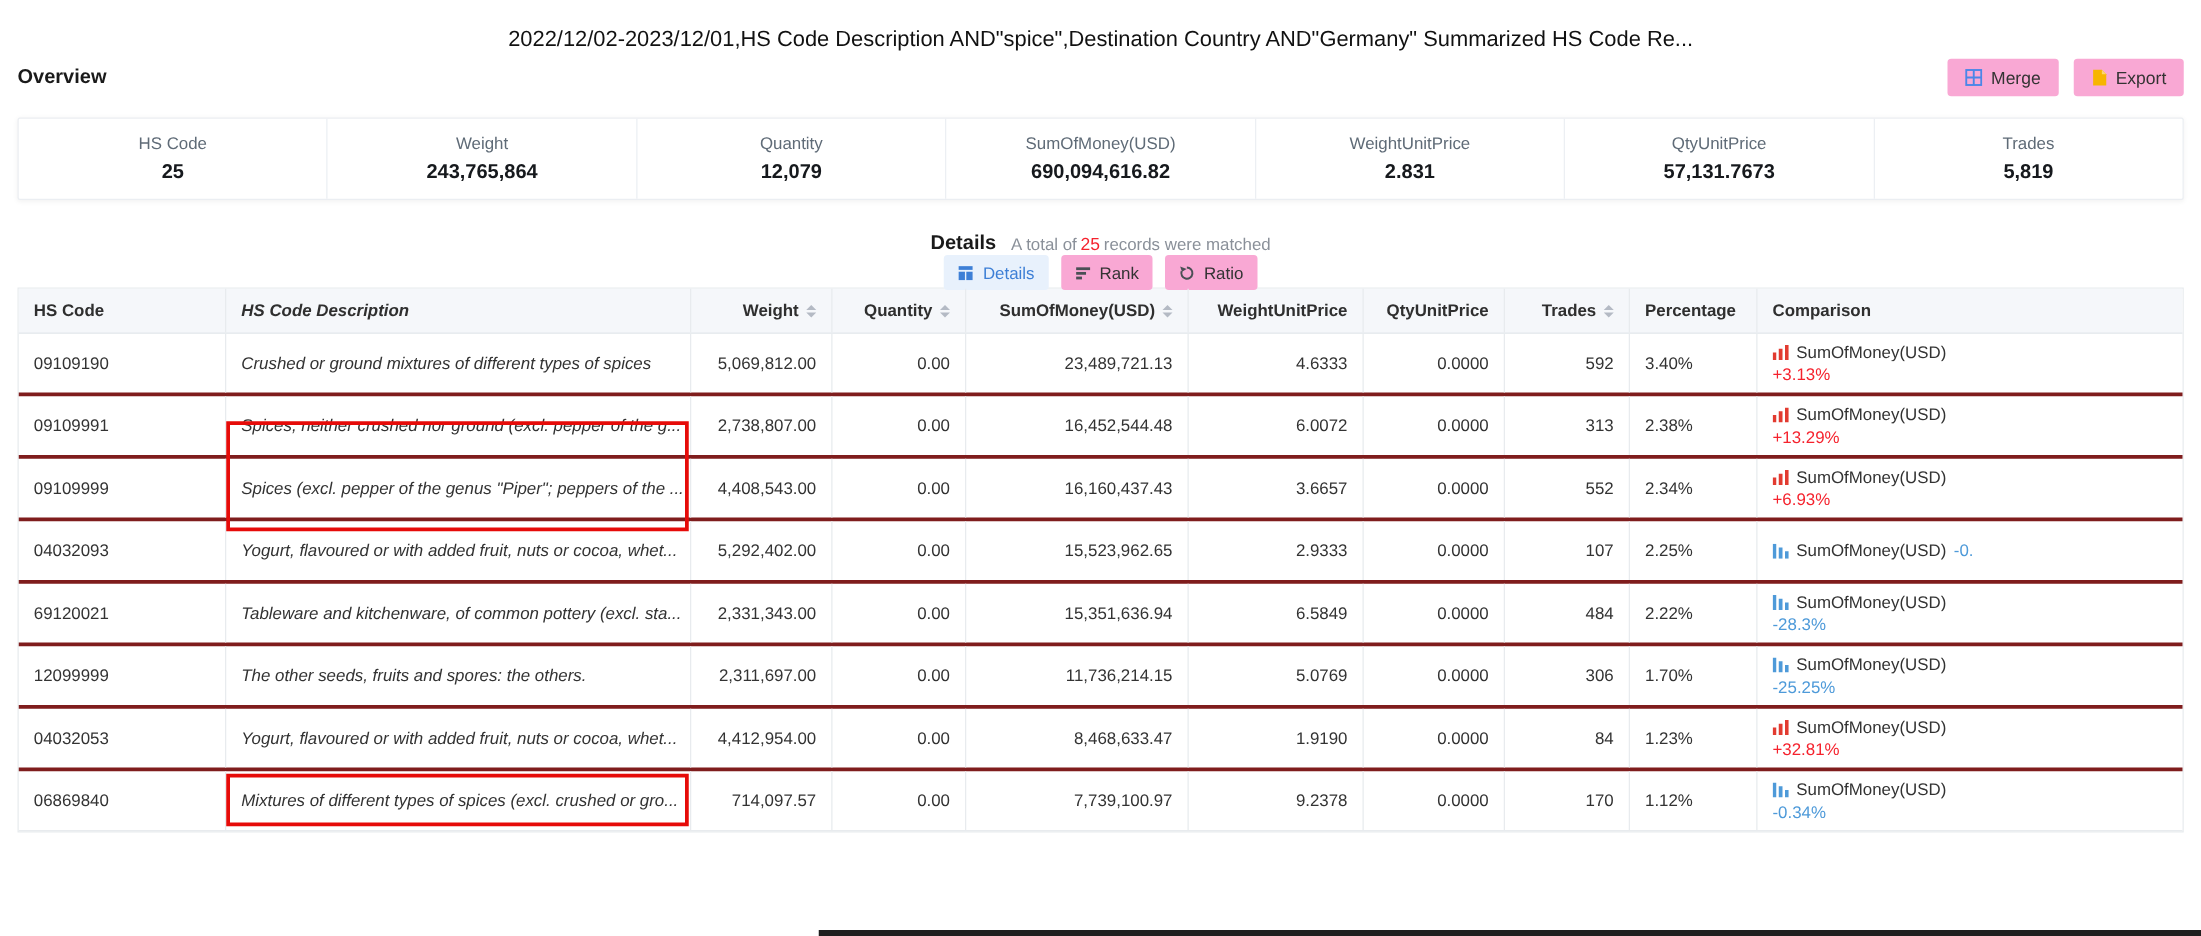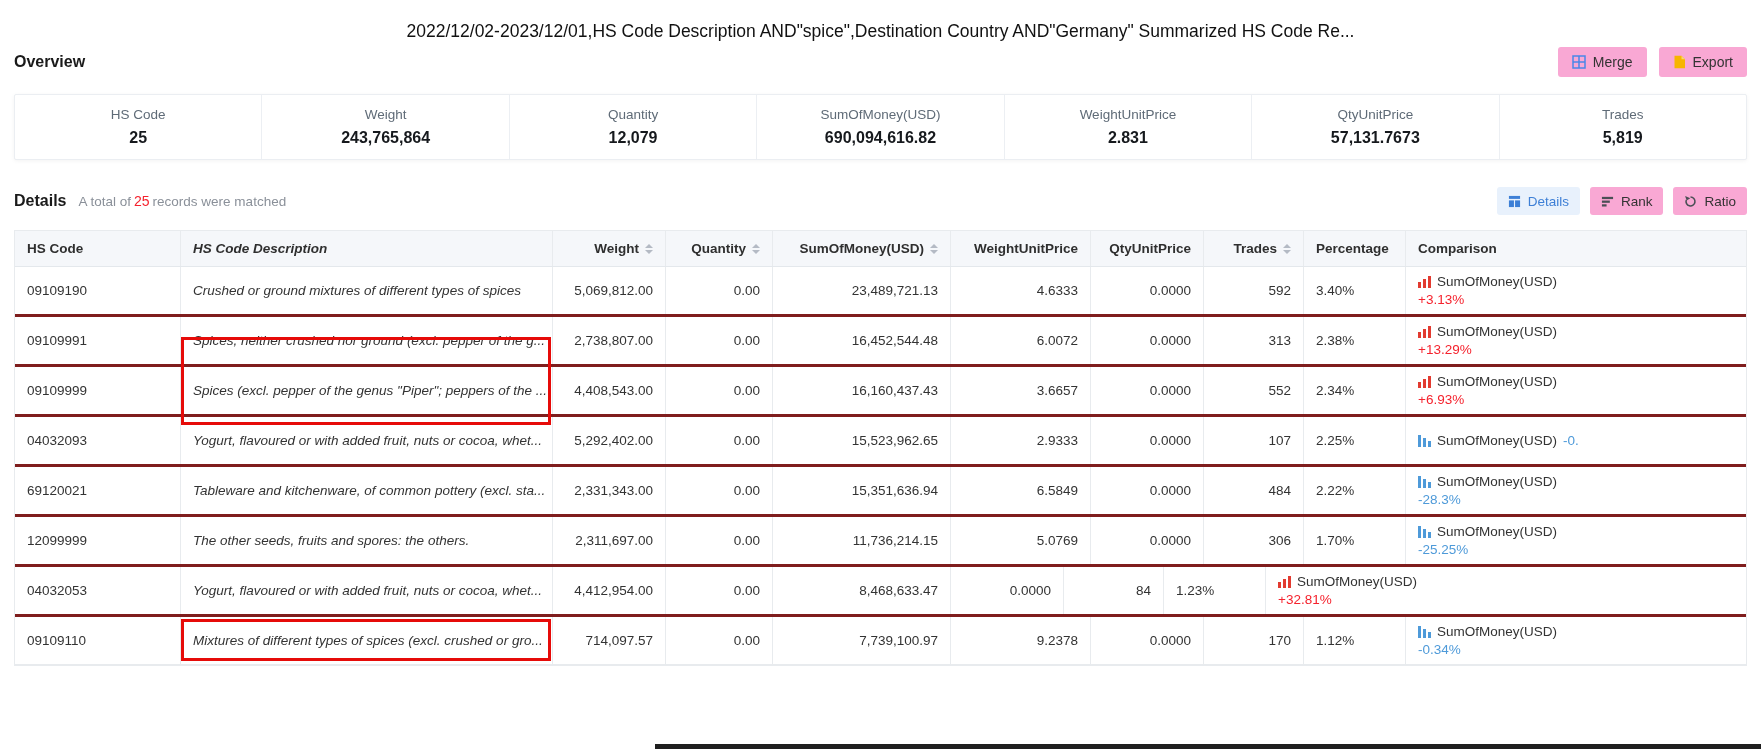--- a/index.html
+++ b/index.html
@@ -34,21 +34,21 @@
     border:1px solid #ebeef2; border-radius:2px;
     box-shadow:0 1px 4px rgba(0,0,0,0.05);
     display:flex; background:#fff;
   }
   .stat { flex:1; display:flex; flex-direction:column; align-items:center; justify-content:center; row-gap:7px; border-right:1px solid #eceff3; }
   .stat:last-child { border-right:none; }
   .stat .label { font-size:13.5px; color:#5f6b77; }
   .stat .value { font-size:16px; font-weight:bold; color:#16191d; }
 
   
-  .details-row { margin-top:26px; height:30px; }
+  .details-row { margin-top:26px; height:30px;flex-direction:column; }
   .details-left { display:flex; align-items:center; gap:12px; }
   .summary { font-size:13.5px; color:#8a9099; }
   .summary .count { color:#f5222d; margin:0 3px; font-size:14px; }
   .view-btn { padding:0 11px; height:28px; font-size:13.5px; }
   .view-btn.active { background:#e8f1fc; color:#3d7fd6; }
   .view-group { display:flex; gap:10px; }
 
   
   .table { margin:14px 14px 0; border:1px solid #e8ebee; font-size:13.5px; background:#fff; }
   .tr { display:flex; border-bottom:3px solid #7f1d1d; }
@@ -520,20 +520,23 @@
         </div>
     <div class="td c2 num">
           <span>4,412,954.00</span>
         </div>
     <div class="td c3 num">
           <span>0.00</span>
         </div>
     <div class="td c4 num">
           <span>8,468,633.47</span>
         </div>
+    <div class="td c5 num">
+          <span>1.9190</span>
+        </div>
     <div class="td c6 num">
           <span>0.0000</span>
         </div>
     <div class="td c7 num">
           <span>84</span>
         </div>
     <div class="td c8">
           <span>1.23%</span>
         </div>
     <div class="td c9 comp up">
@@ -548,21 +551,21 @@
 
         <span class="comp-label">SumOfMoney(USD)</span>
 
       </div>
       <div class="comp-val comp-val-block">+32.81%</div>
     </div>
   </div>
 
   <div class="tr">
     <div class="td c0">
-          <span>09109110</span>
+          <span>06869840</span>
         </div>
     <div class="td c1">
           <span>Mixtures of different types of spices (excl. crushed or gro...</span>
         </div>
     <div class="td c2 num">
           <span>714,097.57</span>
         </div>
     <div class="td c3 num">
           <span>0.00</span>
         </div>

